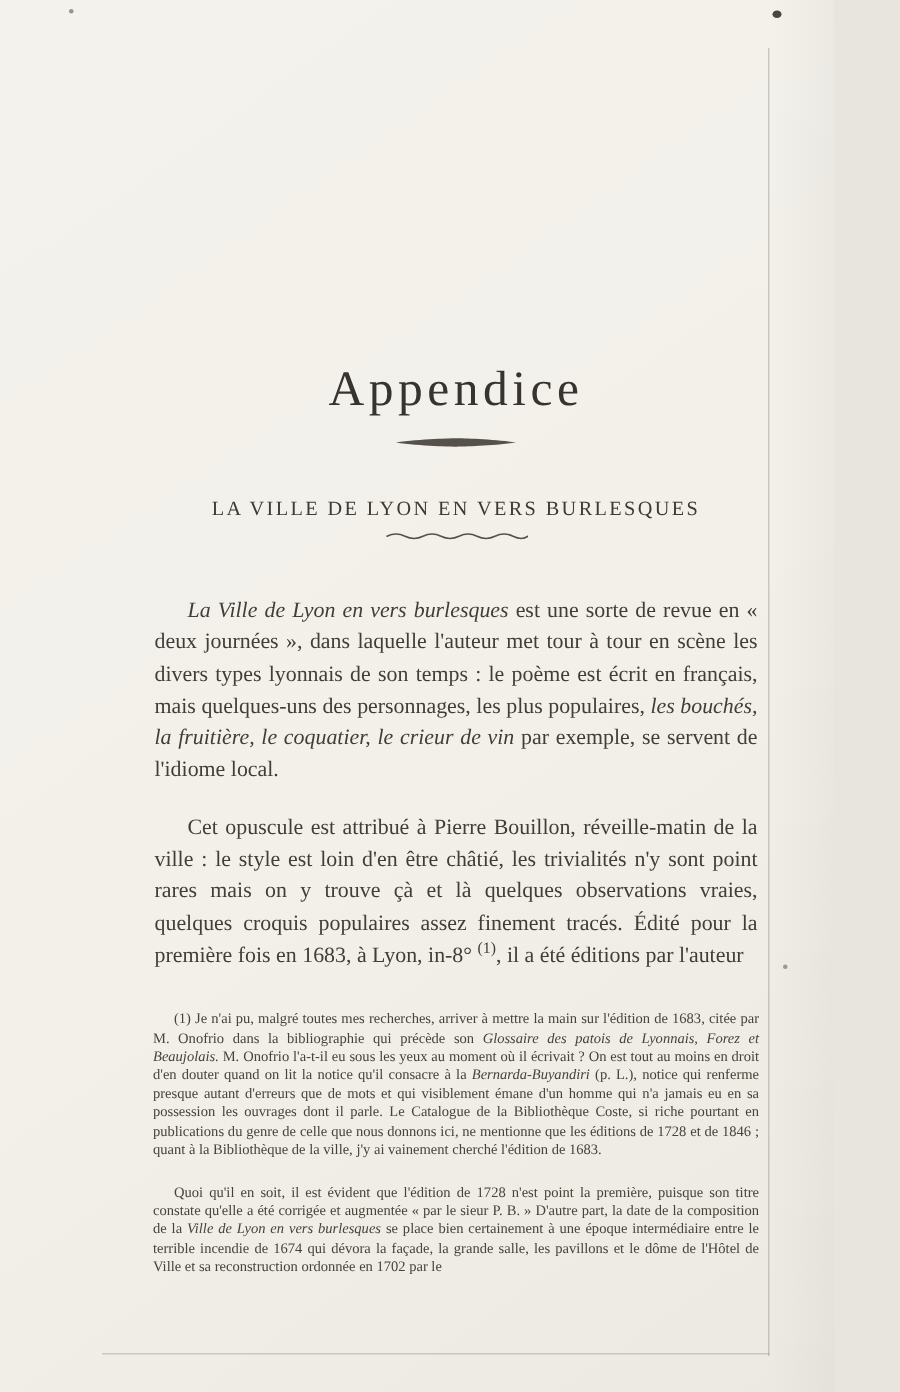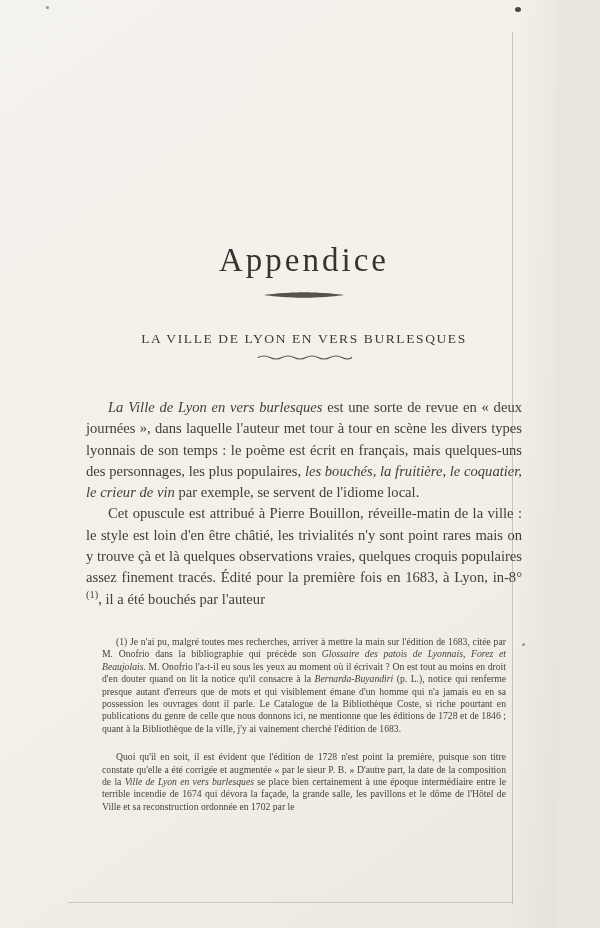--- a/index.html
+++ b/index.html
@@ -41,21 +41,21 @@
     white-space: nowrap;
   }
   .flourish-2 { margin-top: 7px; }
   .body-text {
     margin-top: 36px;
     font-size: 14.6px;
     line-height: 21.3px;
     text-align: justify;
     color: #413d38;
   }
-  .body-text p { margin: 0; text-indent: 22px; }
+  .body-text p { margin: 17px; text-indent: 22px; }
   .footnotes {
     margin-top: 26px;
     font-size: 9.7px;
     line-height: 12.4px;
     text-align: justify;
     color: #474339;
   }
   .footnotes p { margin: 16px; text-indent: 14px; }
   .footnotes p + p { margin-top: 4px; }
   sup { font-size: 0.72em; line-height: 0; }
@@ -102,21 +102,21 @@
     <h2 class="section-title">LA VILLE DE LYON EN VERS BURLESQUES</h2>
 
     <div class="flourish flourish-2">
       <svg width="96" height="7" viewBox="0 0 96 7" aria-hidden="true">
         <path d="M2 3.5 q 6 -3 12 0 t 12 0 t 12 0 t 12 0 t 12 0 t 12 0 t 12 0 t 10 0" stroke="#56524b" stroke-width="1.1" fill="none" stroke-linecap="round"></path>
       </svg>
     </div>
 
     <div class="body-text">
       <p><span style="font-style: italic;">La Ville de Lyon en vers burlesques</span><span> est une sorte de revue en « deux journées », dans laquelle l'auteur met tour à tour en scène les divers types lyonnais de son temps : le poème est écrit en français, mais quelques-uns des personnages, les plus populaires, </span><span style="font-style: italic;">les bouchés, la fruitière, le coquatier, le crieur de vin</span><span> par exemple, se servent de l'idiome local.</span></p>
-      <p><span>Cet opuscule est attribué à Pierre Bouillon, réveille-matin de la ville : le style est loin d'en être châtié, les trivialités n'y sont point rares mais on y trouve çà et là quelques observations vraies, quelques croquis populaires assez finement tracés. Édité pour la première fois en 1683, à Lyon, in-8° </span><sup>(1)</sup><span>, il a été bouchés par l'auteur</span></p>
+      <p><span>Cet opuscule est attribué à Pierre Bouillon, réveille-matin de la ville : le style est loin d'en être châtié, les trivialités n'y sont point rares mais on y trouve çà et là quelques observations vraies, quelques croquis populaires assez finement tracés. Édité pour la première fois en 1683, à Lyon, in-8° </span><sup>(1)</sup><span>, il a été éditions par l'auteur</span></p>
     </div>
 
     <div class="footnotes">
       <p><span>(1) Je n'ai pu, malgré toutes mes recherches, arriver à mettre la main sur l'édition de 1683, citée par M. Onofrio dans la bibliographie qui précède son </span><span style="font-style: italic;">Glossaire des patois de Lyonnais, Forez et Beaujolais.</span><span> M. Onofrio l'a-t-il eu sous les yeux au moment où il écrivait ? On est tout au moins en droit d'en douter quand on lit la notice qu'il consacre à la </span><span style="font-style: italic;">Bernarda-Buyandiri</span><span> (p. L.), notice qui renferme presque autant d'erreurs que de mots et qui visiblement émane d'un homme qui n'a jamais eu en sa possession les ouvrages dont il parle. Le Catalogue de la Bibliothèque Coste, si riche pourtant en publications du genre de celle que nous donnons ici, ne mentionne que les éditions de 1728 et de 1846 ; quant à la Bibliothèque de la ville, j'y ai vainement cherché l'édition de 1683.</span></p>
       <p><span>Quoi qu'il en soit, il est évident que l'édition de 1728 n'est point la première, puisque son titre constate qu'elle a été corrigée et augmentée « par le sieur P. B. » D'autre part, la date de la composition de la </span><span style="font-style: italic;">Ville de Lyon en vers burlesques</span><span> se place bien certainement à une époque intermédiaire entre le terrible incendie de 1674 qui dévora la façade, la grande salle, les pavillons et le dôme de l'Hôtel de Ville et sa reconstruction ordonnée en 1702 par le</span></p>
     </div>
 
   </div>
 </div>
 

